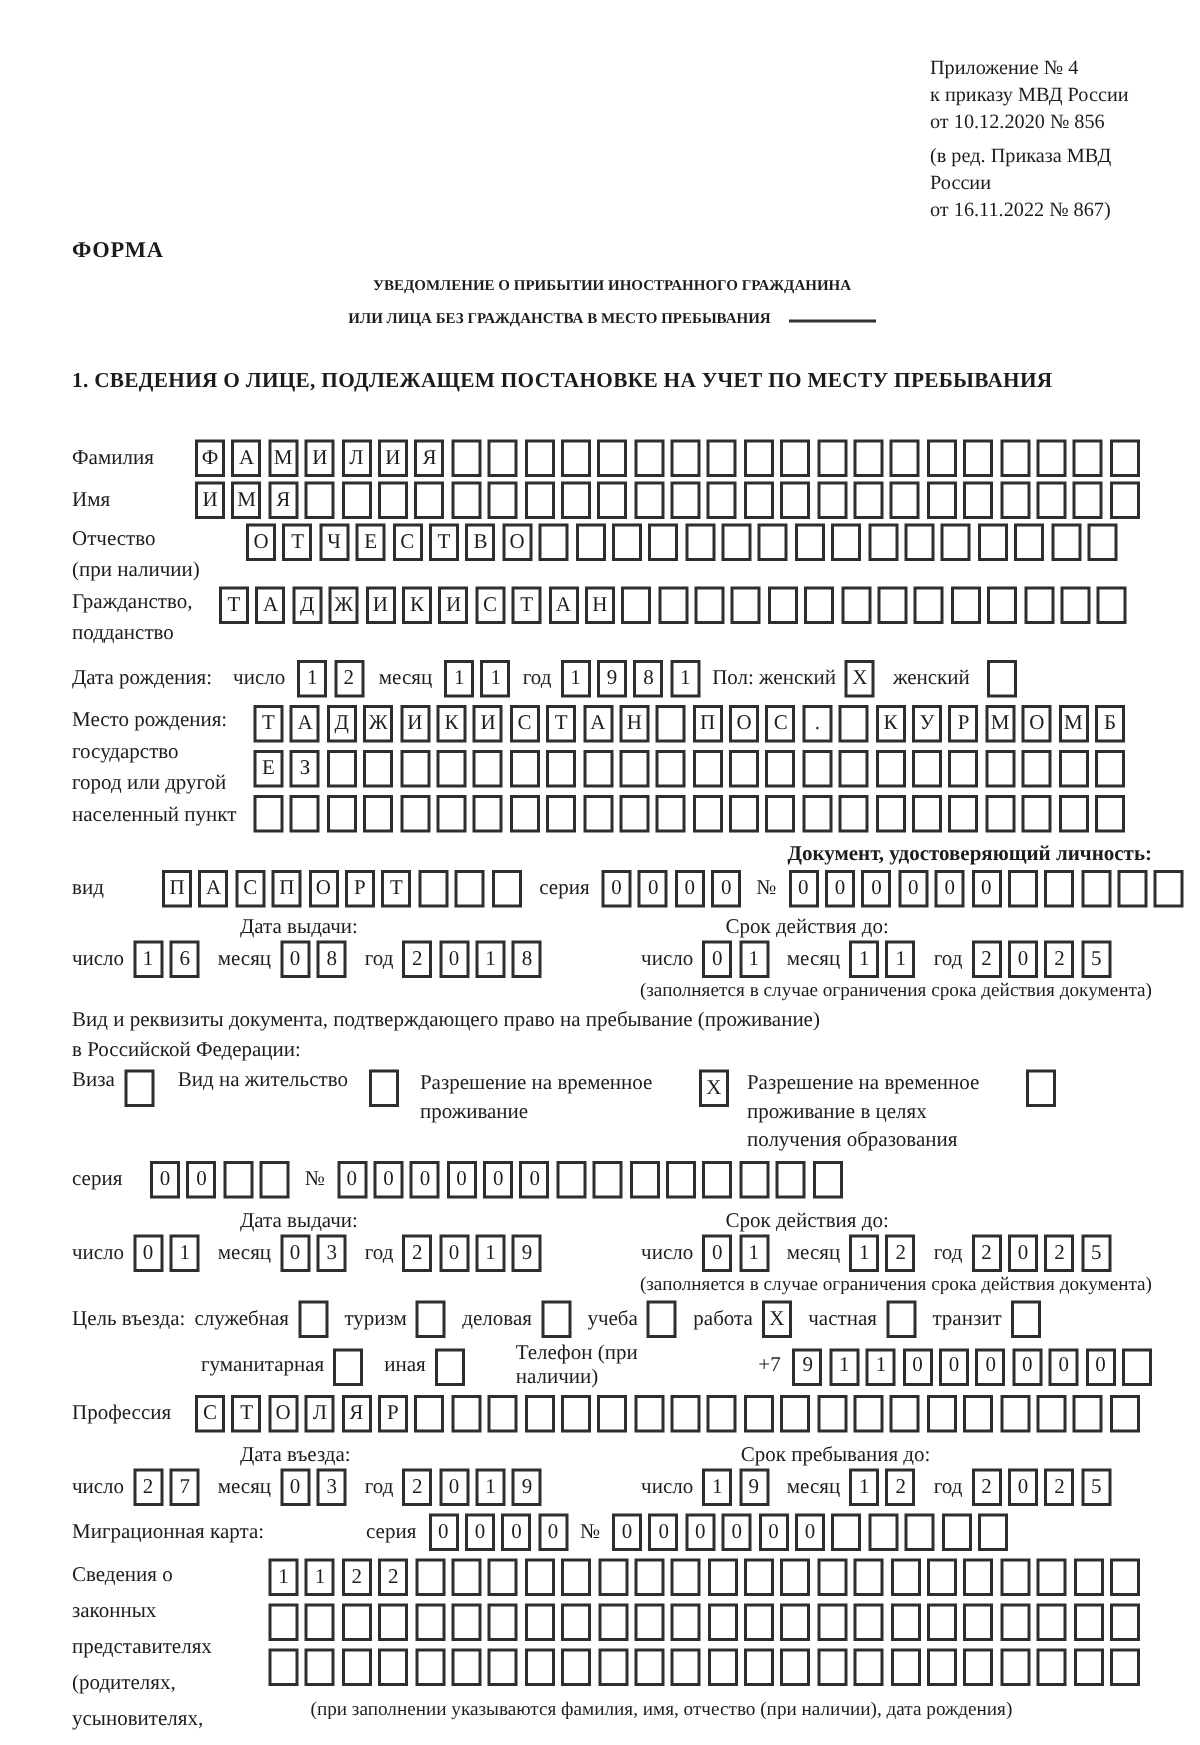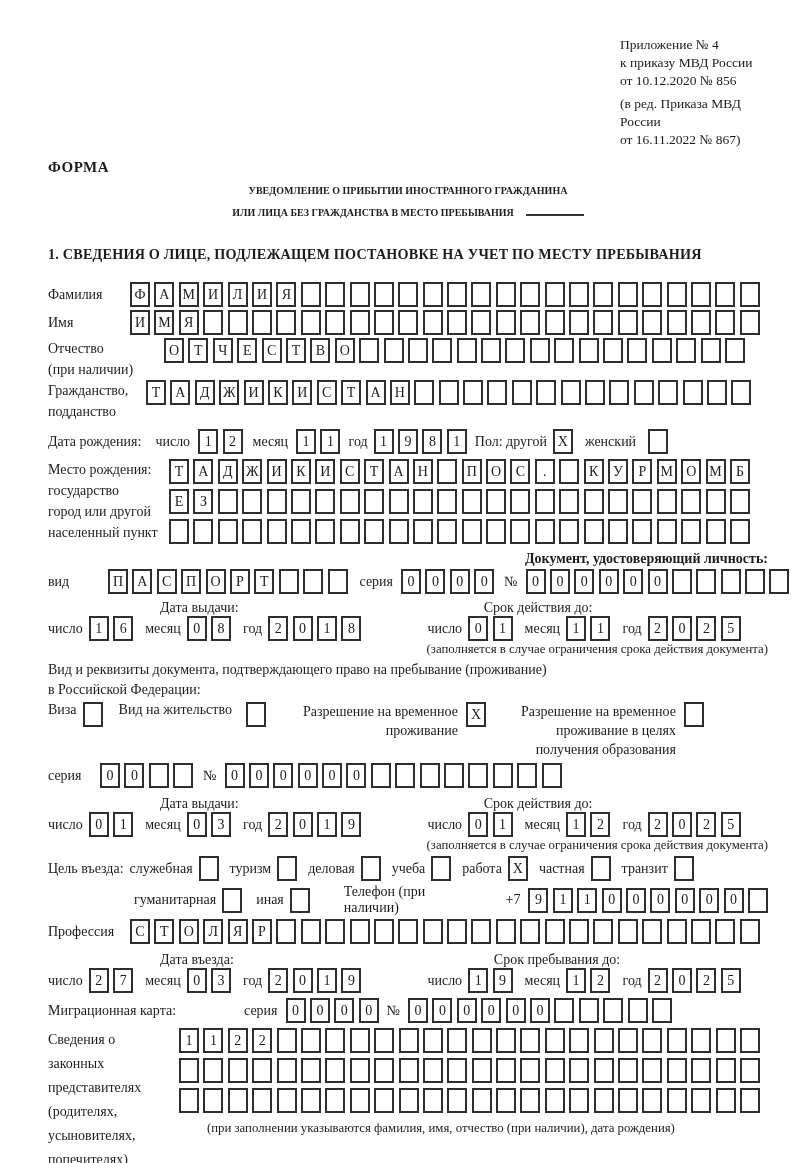--- a/index.html
+++ b/index.html
@@ -28,21 +28,21 @@
   .blankline{display:inline-block;width:58px;border-bottom:2px solid #333;margin-left:12px;vertical-align:baseline;}
   .sec1{font-weight:bold;font-size:14.2px;margin-top:22px;letter-spacing:.2px;}
   .chead{text-align:right;font-weight:bold;margin-top:2px;}
   .note{font-size:12.8px;text-align:right;margin-top:1px;}
   .dg{display:inline-flex;align-items:center;flex:none;}
   .dg .l{margin:0 6px 0 0;}
   .dg .boxes{margin-right:12px;}
   .dg .boxes:last-child{margin-right:0;}
   .opt{display:inline-flex;align-items:center;margin-left:11px;}
   .opt .boxes{margin-left:6px;}
-  .cl{text-align:right;line-height:19px;flex:none;}
+  .cl{text-align:left;line-height:19px;flex:none;}
   .ml6{margin-left:6px;}.ml8{margin-left:8px;}.ml10{margin-left:10px;}
   .ml12{margin-left:12px;}.ml14{margin-left:14px;}.ml16{margin-left:16px;}
 </style>
 </head>
 <body>
 
 <div class="page">
 
   <div class="appendix">
     <div>Приложение № 4</div>
@@ -54,21 +54,21 @@
 
   <div class="forma">ФОРМА</div>
 
   <div class="title">
     <div>УВЕДОМЛЕНИЕ О ПРИБЫТИИ ИНОСТРАННОГО ГРАЖДАНИНА</div>
     <div><span>ИЛИ ЛИЦА БЕЗ ГРАЖДАНСТВА В МЕСТО ПРЕБЫВАНИЯ</span><span class="blankline"></span></div>
   </div>
 
   <div class="sec1">1. СВЕДЕНИЯ О ЛИЦЕ, ПОДЛЕЖАЩЕМ ПОСТАНОВКЕ НА УЧЕТ ПО МЕСТУ ПРЕБЫВАНИЯ</div>
 
-  <div class="frow" style="margin-top:19px">
+  <div class="frow" style="margin-top:30px">
     <span class="flabel" style="width:82px">Фамилия</span>
     <span class="boxes">
         <span class="cell">Ф</span>
         <span class="cell">А</span>
         <span class="cell">М</span>
         <span class="cell">И</span>
         <span class="cell">Л</span>
         <span class="cell">И</span>
         <span class="cell">Я</span>
         <span class="cell"></span>
@@ -204,21 +204,21 @@
         <span class="cell">1</span>
         <span class="cell">1</span>
       </span>
     <span class="ml8">год</span>
     <span class="boxes ml6">
         <span class="cell">1</span>
         <span class="cell">9</span>
         <span class="cell">8</span>
         <span class="cell">1</span>
       </span>
-    <span class="ml8">Пол: другой</span>
+    <span class="ml8">Пол: женский</span>
     <span class="boxes ml6">
         <span class="cell">X</span>
       </span>
     <span class="ml12">женский</span>
     <span class="boxes ml12">
         <span class="cell"></span>
       </span>
   </div>
 
   <div class="frow top" style="margin-top:5px">

